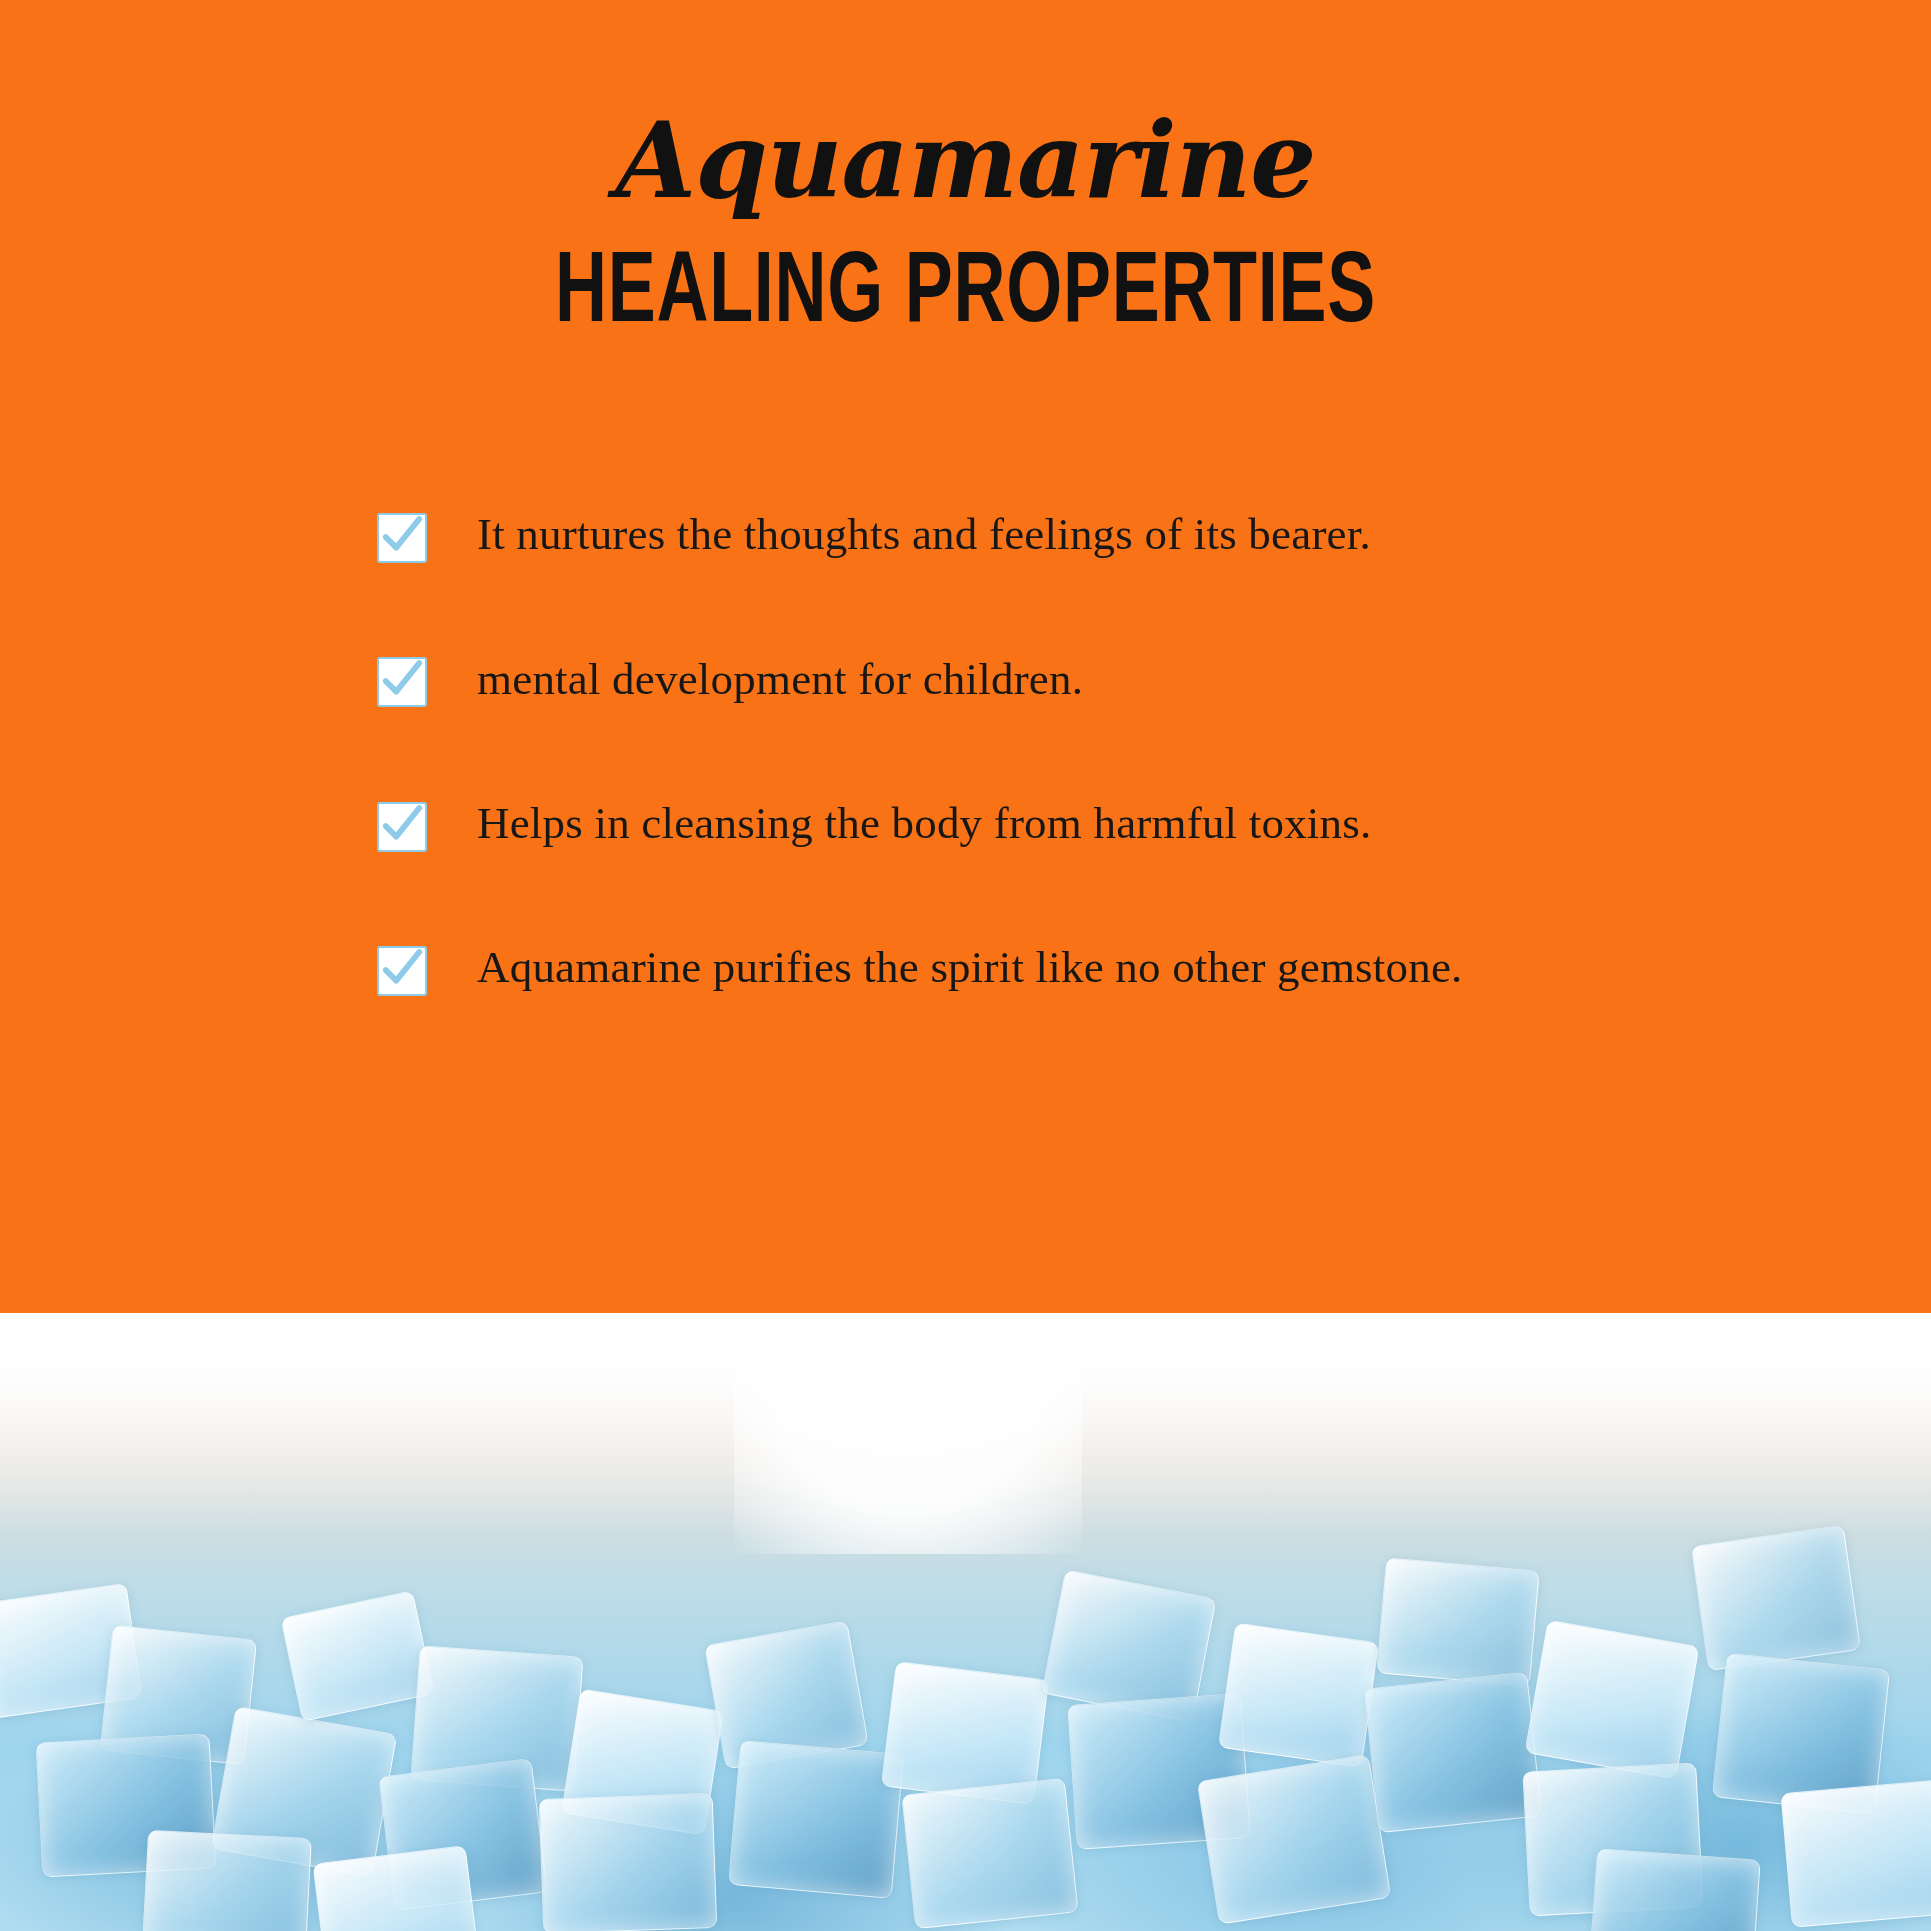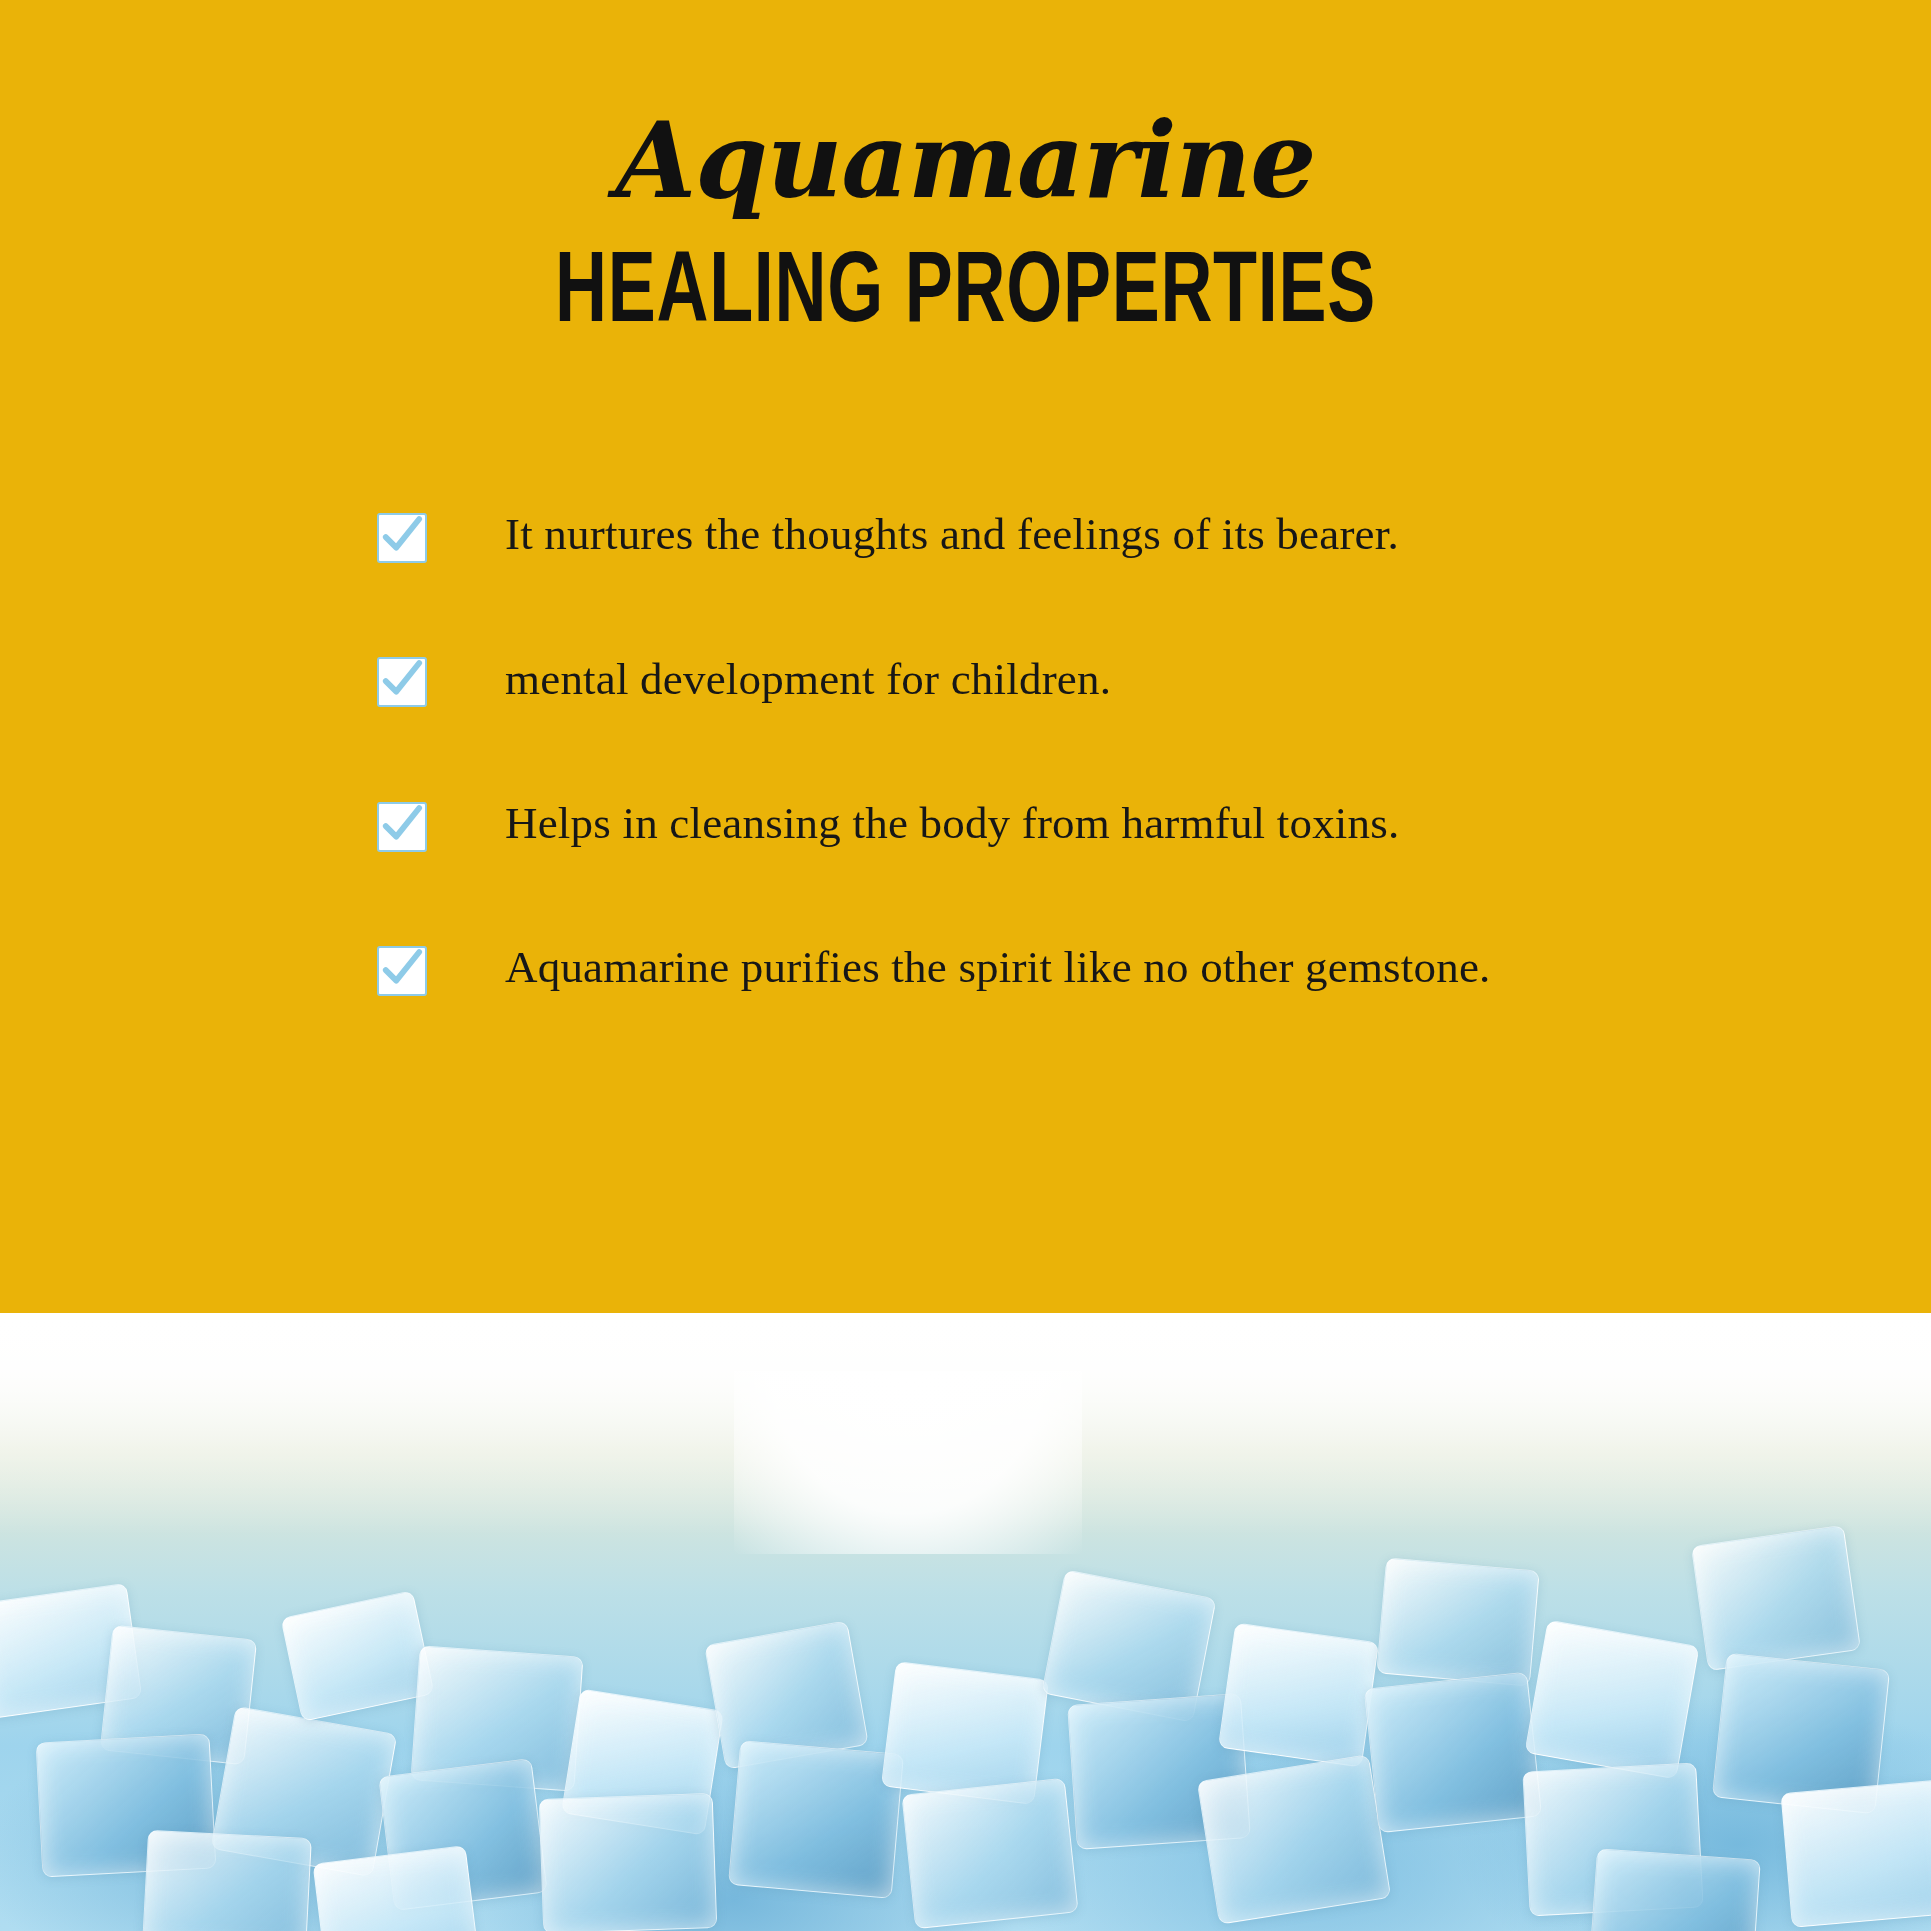--- a/index.html
+++ b/index.html
@@ -11,21 +11,21 @@
   }
   body {
     font-family: "Liberation Serif", serif;
     position: relative;
   }
 
   .page {
     position: relative;
     width: 1931px;
     height: 1931px;
-    background: #eab308;
+    background: #f97316;
     overflow: hidden;
   }
 
   
   .title-block {
     padding-top: 106px;
     text-align: center;
   }
   .title-script {
     font-family: "DejaVu Serif", serif;
@@ -52,21 +52,20 @@
   
   .list {
     margin: 169px 0 0 0;
     padding-left: 377px;
     padding-right: 116px;
   }
   .list-item {
     display: flex;
     align-items: flex-start;
     margin-bottom: 85px;
-    gap: 28px;
   }
   .list-item:last-child { margin-bottom: 0; }
 
   .checkbox {
     flex: 0 0 auto;
     width: 50px;
     height: 50px;
     border: 2.9px solid #8ecbe8;
     border-radius: 2.9px;
     margin-right: 50px;

